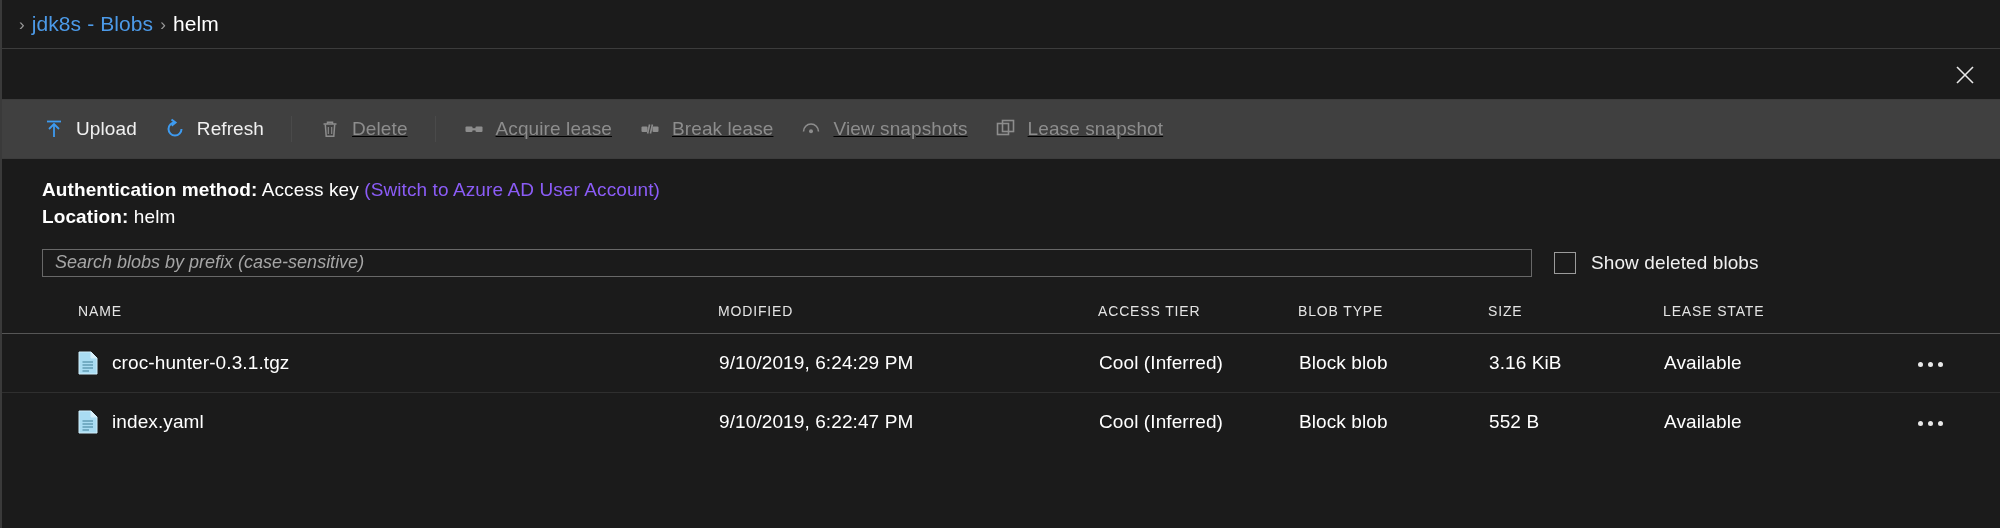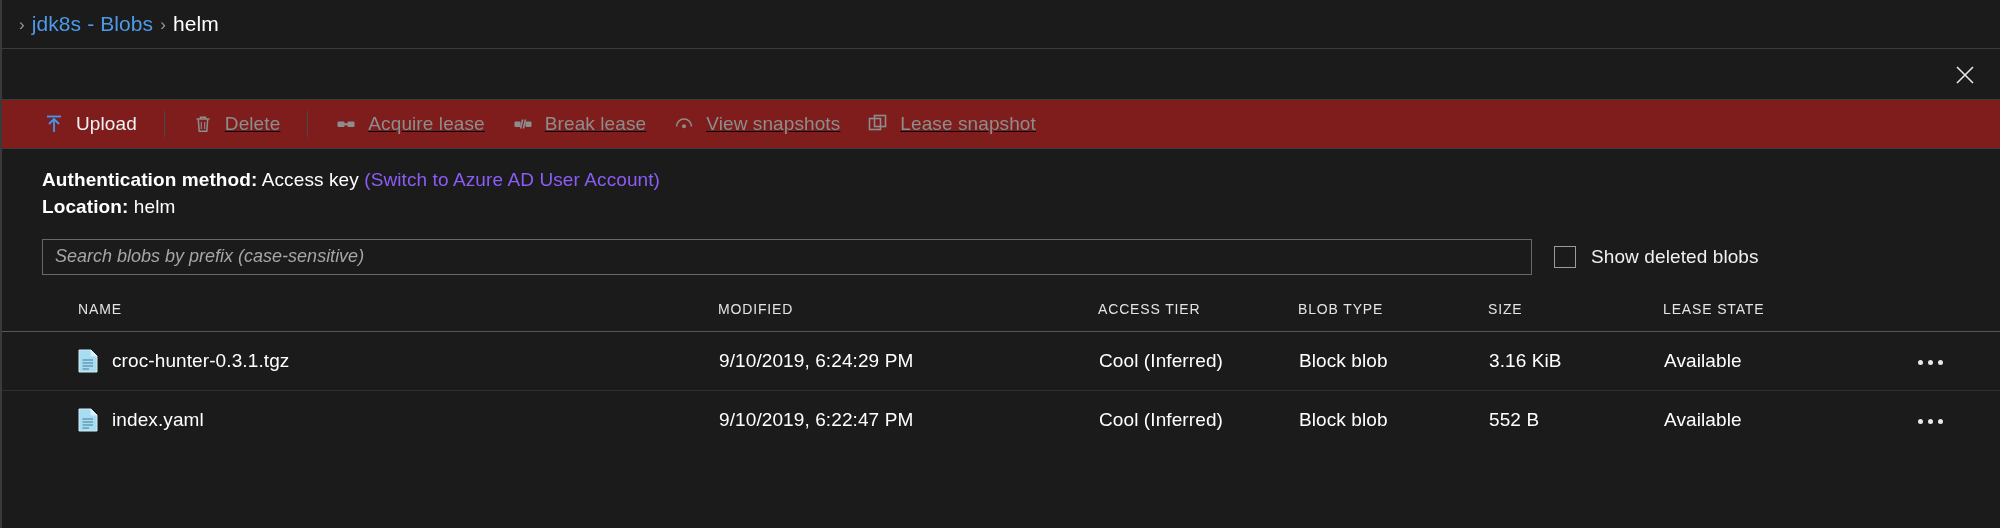--- a/index.html
+++ b/index.html
@@ -62,27 +62,27 @@
     right: 18px;
     top: 9px;
     width: 34px;
     height: 34px;
     cursor: pointer;
   }
   .close-btn svg { display: block; }
 
   
   .toolbar {
-    height: 50px;
+    height: 60px;
     display: flex;
     align-items: center;
     padding-left: 32px;
     border-top: 1px solid #3c3c3c;
     border-bottom: 1px solid #3c3c3c;
-    background: #7f1d1d;
+    background: #404040;
     box-sizing: border-box;
     text-align: center;
   }
   .cmd {
     display: flex;
     align-items: center;
     height: 100%;
     padding: 0 9px;
     margin-right: 9px;
     cursor: pointer;
@@ -129,21 +129,21 @@
   }
 
   
   .search-row {
     display: flex;
     align-items: center;
     margin: 18px 0 0 40px;
   }
   .search-input {
     width: 1490px;
-    height: 36px;
+    height: 28px;
     background: #1b1b1b;
     border: 1px solid #686868;
     color: #ffffff;
     font-size: 18px;
     font-family: "Liberation Sans", sans-serif;
     padding: 0 12px;
     box-sizing: border-box;
     outline: none;
   }
   .search-input::placeholder {
@@ -263,20 +263,29 @@
         <svg width="22" height="22" viewBox="0 0 22 22">
           <line x1="4" y1="3.5" x2="18" y2="3.5" stroke="#3e9bf0" stroke-width="1.8"></line>
           <line x1="11" y1="6" x2="11" y2="19" stroke="#3e9bf0" stroke-width="1.8"></line>
           <polyline points="6,11 11,6 16,11" fill="none" stroke="#3e9bf0" stroke-width="1.8"></polyline>
         </svg>
       </span>
       <span class="cmd-label">Upload</span>
     </div>
 
 
+    <div class="cmd">
+      <span class="cmd-icon">
+        <svg width="22" height="22" viewBox="0 0 22 22">
+          <path d="M17.5 11 A6.5 6.5 0 1 1 11 4.5" fill="none" stroke="#3e9bf0" stroke-width="2"></path>
+          <polyline points="7.5,1.5 11.5,4.6 7.6,7.6" fill="none" stroke="#3e9bf0" stroke-width="2"></polyline>
+        </svg>
+      </span>
+      <span class="cmd-label">Refresh</span>
+    </div>
 
     <div class="cmd-sep"></div>
 
     <div class="cmd disabled">
       <span class="cmd-icon">
         <svg width="22" height="22" viewBox="0 0 22 22">
           <path d="M4.5 6 H17.5" stroke="#8d8d8d" stroke-width="1.5"></path>
           <path d="M8.5 6 V4.3 h5 V6" fill="none" stroke="#8d8d8d" stroke-width="1.5"></path>
           <path d="M6.3 6.5 L7.2 18.3 h7.6 L15.7 6.5" fill="none" stroke="#8d8d8d" stroke-width="1.5"></path>
           <line x1="9.3" y1="9" x2="9.3" y2="16" stroke="#8d8d8d" stroke-width="1.1"></line>

